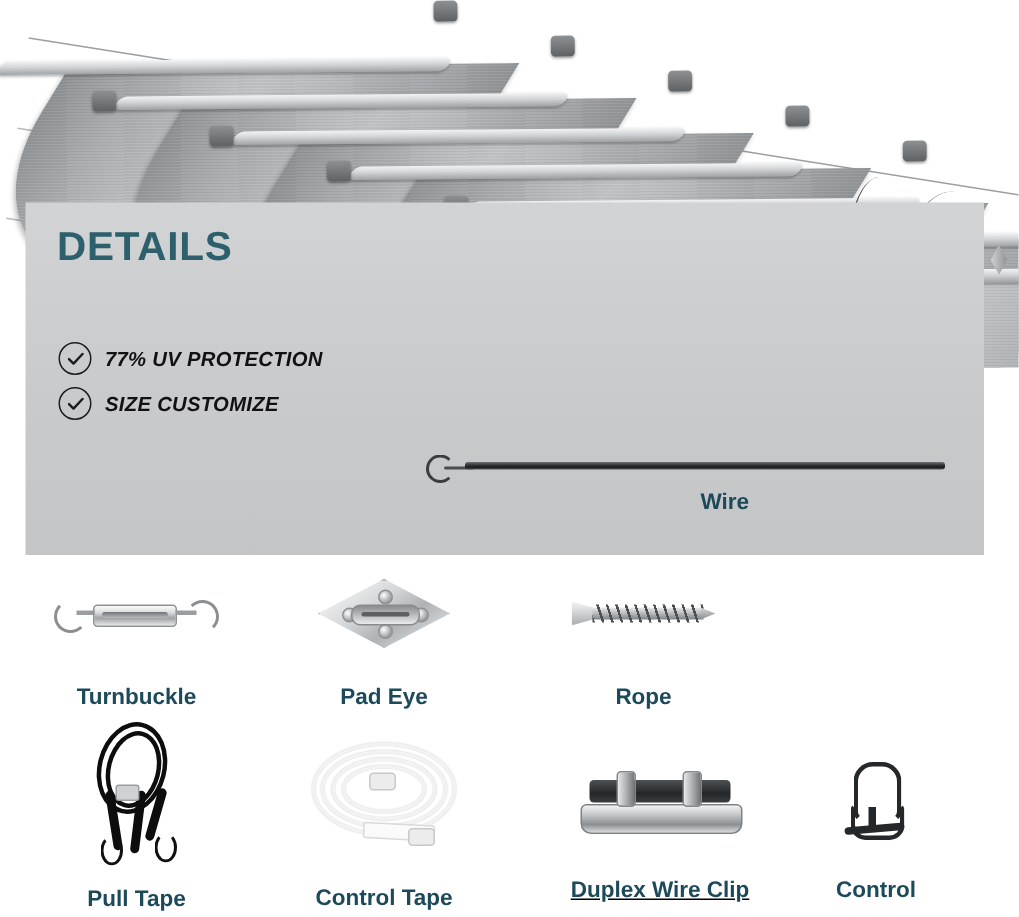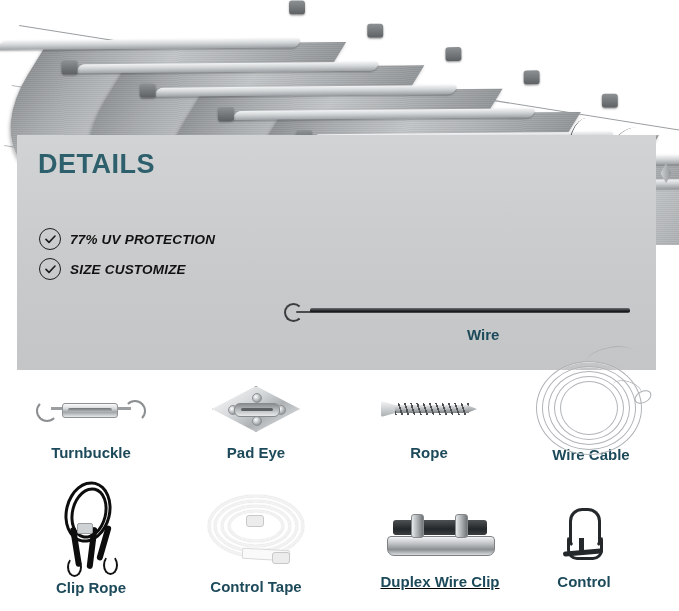--- a/index.html
+++ b/index.html
@@ -117,21 +117,21 @@
   }
   .acc{
     position:absolute;text-align:center;
   }
   .acc-art{
     position:relative;height:62px;width:100%;
     display:flex;align-items:center;justify-content:center;
   }
   .acc-label{
     font-size:15px;font-weight:bold;color:#1d4a5a;
-    white-space:nowrap;margin-top:4px;
+    white-space:nowrap;margin-top:16px;
   }
 
   
   .tb{position:relative;width:118px;height:34px;}
   .tb-body{
     position:absolute;left:30px;top:11px;width:54px;height:13px;
     border-radius:3px;
     background:linear-gradient(180deg,#fbfbfb 0%,#d8dadc 35%,#9fa3a6 62%,#e6e8e9 100%);
     border:1px solid #8e9295;
   }
@@ -397,50 +397,35 @@
         <div class="sc">
           <div class="sc-head"></div>
           <div class="sc-shaft"></div>
           <div class="sc-thread"></div>
           <div class="sc-tip"></div>
         </div>
       </div>
       <div class="acc-label">Rope</div>
     </div>
 
-    <div class="acc" style="left:516px;top:-6px;width:150px;">
-      <div class="acc-art" style="height:70px;">
-        <div class="wc">
-          <div class="wc-ring" style="left:8px;top:10px;width:104px;height:92px;"></div>
-          <div class="wc-ring" style="left:14px;top:15px;width:92px;height:82px;"></div>
-          <div class="wc-ring" style="left:20px;top:20px;width:80px;height:72px;"></div>
-          <div class="wc-ring" style="left:26px;top:25px;width:68px;height:62px;"></div>
-          <div class="wc-ring" style="left:32px;top:30px;width:56px;height:52px;"></div>
-          <div class="wc-tail" style="left:58px;top:-4px;width:48px;height:20px;transform:rotate(-12deg);"></div>
-          <div class="wc-loop" style="left:106px;top:40px;"></div>
-          <div class="wc-tail" style="left:84px;top:30px;width:30px;height:16px;transform:rotate(18deg);"></div>
-        </div>
-      </div>
-      <div class="acc-label">Wire Cable</div>
-    </div>
 
     <div class="acc" style="left:28px;top:105px;width:126px;">
       <div class="acc-art" style="height:92px;">
         <div class="pr">
           <div class="pr-ring" style="left:22px;top:2px;width:40px;height:56px;transform:rotate(14deg);"></div>
           <div class="pr-ring" style="left:28px;top:8px;width:30px;height:46px;transform:rotate(14deg);"></div>
           <div class="pr-strand" style="left:30px;top:48px;width:6px;height:40px;transform:rotate(-9deg);"></div>
           <div class="pr-strand" style="left:46px;top:48px;width:6px;height:42px;transform:rotate(7deg);"></div>
           <div class="pr-strand" style="left:58px;top:46px;width:6px;height:36px;transform:rotate(16deg);"></div>
           <div class="pr-band" style="left:34px;top:44px;"></div>
           <div class="pr-hook" style="left:24px;top:78px;"></div>
           <div class="pr-hook" style="left:60px;top:76px;"></div>
         </div>
       </div>
-      <div class="acc-label">Clip Rope</div>
+      <div class="acc-label">Pull Tape</div>
     </div>
 
     <div class="acc" style="left:190px;top:112px;width:132px;text-align:center;">
       <div class="acc-art" style="height:84px;">
         <div class="ct">
           <div class="ct-ring" style="left:6px;top:2px;width:92px;height:58px;"></div>
           <div class="ct-ring" style="left:12px;top:7px;width:80px;height:48px;"></div>
           <div class="ct-ring" style="left:19px;top:12px;width:66px;height:38px;"></div>
           <div class="ct-ring" style="left:26px;top:17px;width:52px;height:28px;"></div>
           <div class="ct-clip" style="left:44px;top:22px;"></div>

